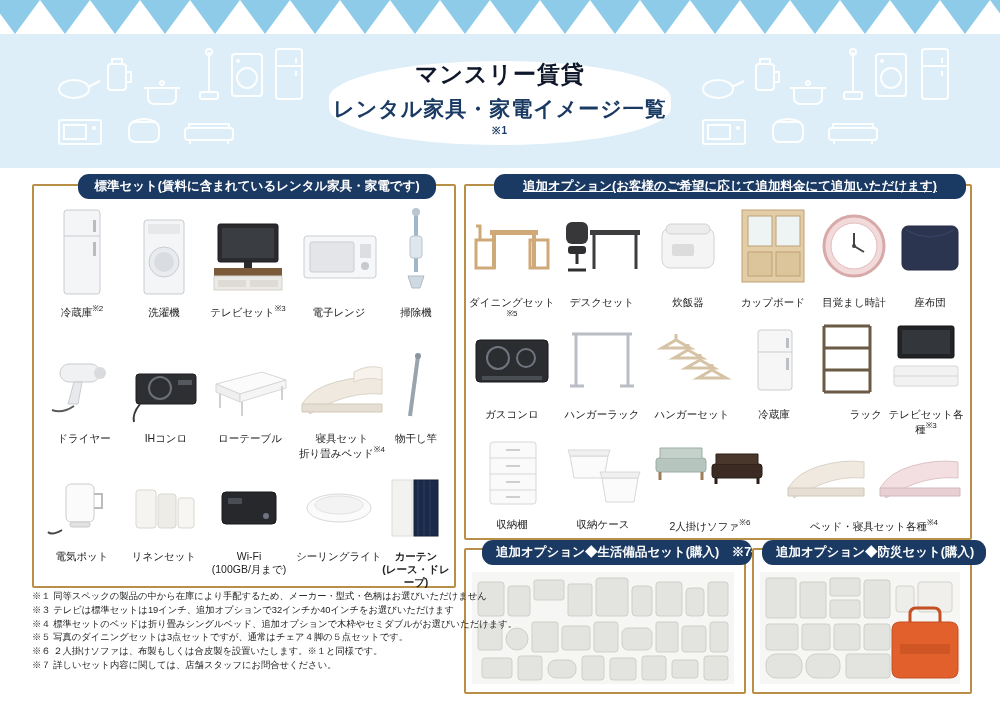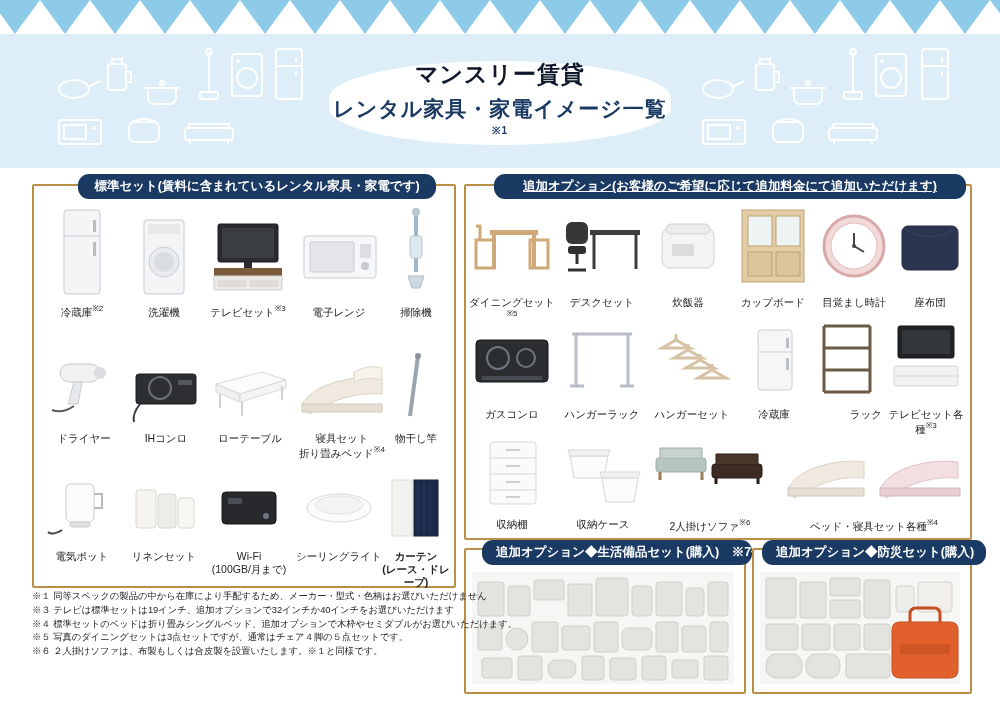--- a/index.html
+++ b/index.html
@@ -682,13 +682,14 @@
     </g>
   </svg>
 </div>
 
 <div class="notes">
   <div>※１ 同等スペックの製品の中から在庫により手配するため、メーカー・型式・色柄はお選びいただけません</div>
   <div>※３ テレビは標準セットは19インチ、追加オプションで32インチか40インチをお選びいただけます</div>
   <div>※４ 標準セットのベッドは折り畳みシングルベッド、追加オプションで木枠やセミダブルがお選びいただけます。</div>
   <div>※５ 写真のダイニングセットは3点セットですが、通常はチェア４脚の５点セットです。</div>
   <div>※６ ２人掛けソファは、布製もしくは合皮製を設置いたします。※１と同様です。</div>
+  <div>※７ 詳しいセット内容に関しては、店舗スタッフにお問合せください。</div>
 </div>
 
 </body></html>

